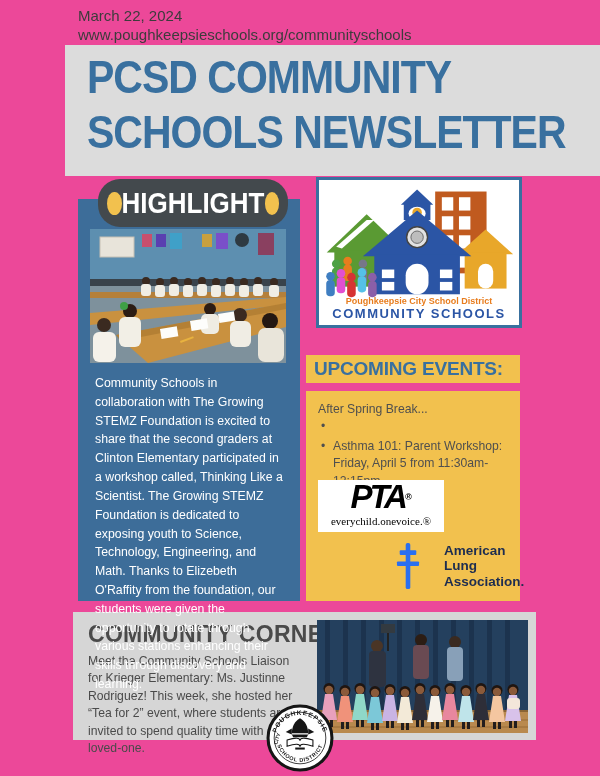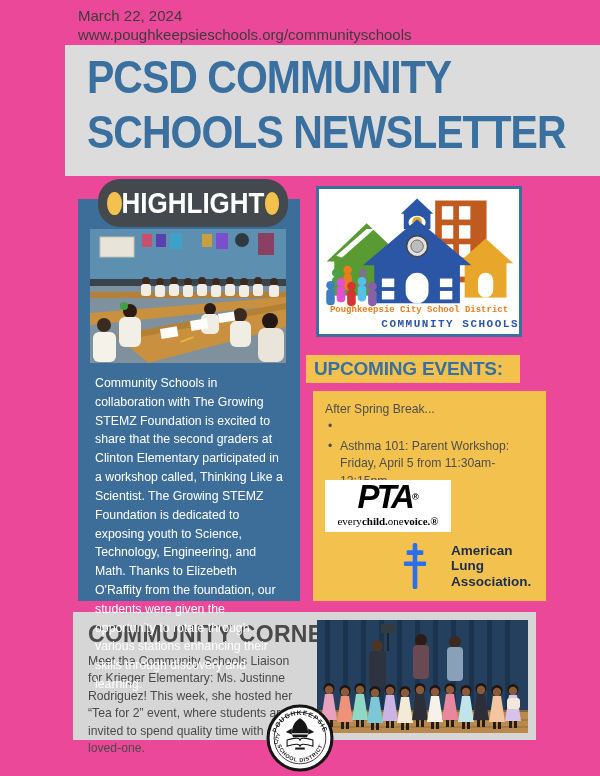--- a/index.html
+++ b/index.html
@@ -24,48 +24,48 @@
   .hl-dot{width:23px;height:23px;border-radius:50%;background:#f2c14e;}
   .hl-label{color:#ffffff;font-weight:bold;font-size:26px;letter-spacing:0;
             transform:scaleY(1.12);}
 
   
   .blue-panel{left:78px;top:199px;width:222px;height:402px;background:#3d6d99;}
   .photo1{left:90px;top:229px;width:196px;height:134px;z-index:2;}
   .hl-body{left:95px;top:374px;width:191px;color:#ffffff;font-size:12.3px;line-height:1.53;z-index:2;}
 
   
-  .logo-card{left:316px;top:186px;width:206px;height:151px;background:#ffffff;
-             border:3px solid #39709f;box-sizing:border-box;font-family:Liberation Mono, monospace;}
+  .logo-card{left:316px;top:177px;width:206px;height:151px;background:#ffffff;
+             border:3px solid #39709f;box-sizing:border-box;}
   .logo-art{position:absolute;left:2px;top:2px;width:196px;height:118px;}
   .logo-district{position:absolute;left:0;right:0;bottom:19px;text-align:center;
                  color:#e87d1e;font-size:9px;font-weight:bold;}
-  .logo-program{position:absolute;left:0;right:0;bottom:4px;text-align:right;
-                color:#2b55a5;font-size:11px;font-weight:bold;letter-spacing:1.5px;}
+  .logo-program{position:absolute;left:0;right:0;bottom:4px;text-align:center;
+                color:#2b55a5;font-size:13px;font-weight:bold;letter-spacing:1.5px;}
 
   
   .events-banner{left:306px;top:355px;width:214px;height:28px;background:#f2c14e;
                  color:#39709f;font-weight:bold;font-size:19px;line-height:28px;
                  padding-left:8px;box-sizing:border-box;letter-spacing:-0.2px;}
-  .events-panel{left:313px;top:391px;width:233px;height:210px;background:#f2c14e;}
+  .events-panel{left:306px;top:391px;width:214px;height:210px;background:#f2c14e;}
   .events-intro{position:absolute;left:12px;top:11px;font-size:12.2px;color:#4f4f4f;}
   .events-list{position:absolute;left:12px;top:27px;width:198px;margin:0;padding:0;
                list-style:none;font-size:12.2px;color:#4f4f4f;line-height:1.45;}
   .events-list li{position:relative;padding-left:15px;margin-bottom:2px;}
   .events-list li::before{content:"•";position:absolute;left:3px;top:0;}
 
   
   .pta-box{position:absolute;left:12px;top:89px;width:126px;height:52px;background:#ffffff;
            text-align:center;}
   .pta-name{font-style:italic;font-weight:bold;font-size:33px;line-height:34px;
             letter-spacing:-3px;color:#000;}
   .pta-reg{font-size:9px;vertical-align:top;letter-spacing:0;}
   .pta-tag{font-family:"Liberation Serif",serif;font-size:11px;color:#000;margin-top:1px;}
   .pta-tag .it{}
-  .pta-tag .b{font-weight:bold;}
+  .pta-tag .b{font-weight:normal;}
 
   
   .ala{position:absolute;left:90px;top:152px;display:flex;align-items:center;gap:24px;}
   .ala-text{color:#1d2d50;font-size:13.5px;font-weight:bold;line-height:1.13;}
 
   
   .corner-panel{left:73px;top:612px;width:463px;height:128px;background:#d6d6d6;}
   .corner-title{position:absolute;left:15px;top:9px;font-size:23px;font-weight:bold;
                 color:#4a4a4a;letter-spacing:0.3px;}
   .corner-body{position:absolute;left:15px;top:41px;width:218px;font-size:12.2px;

